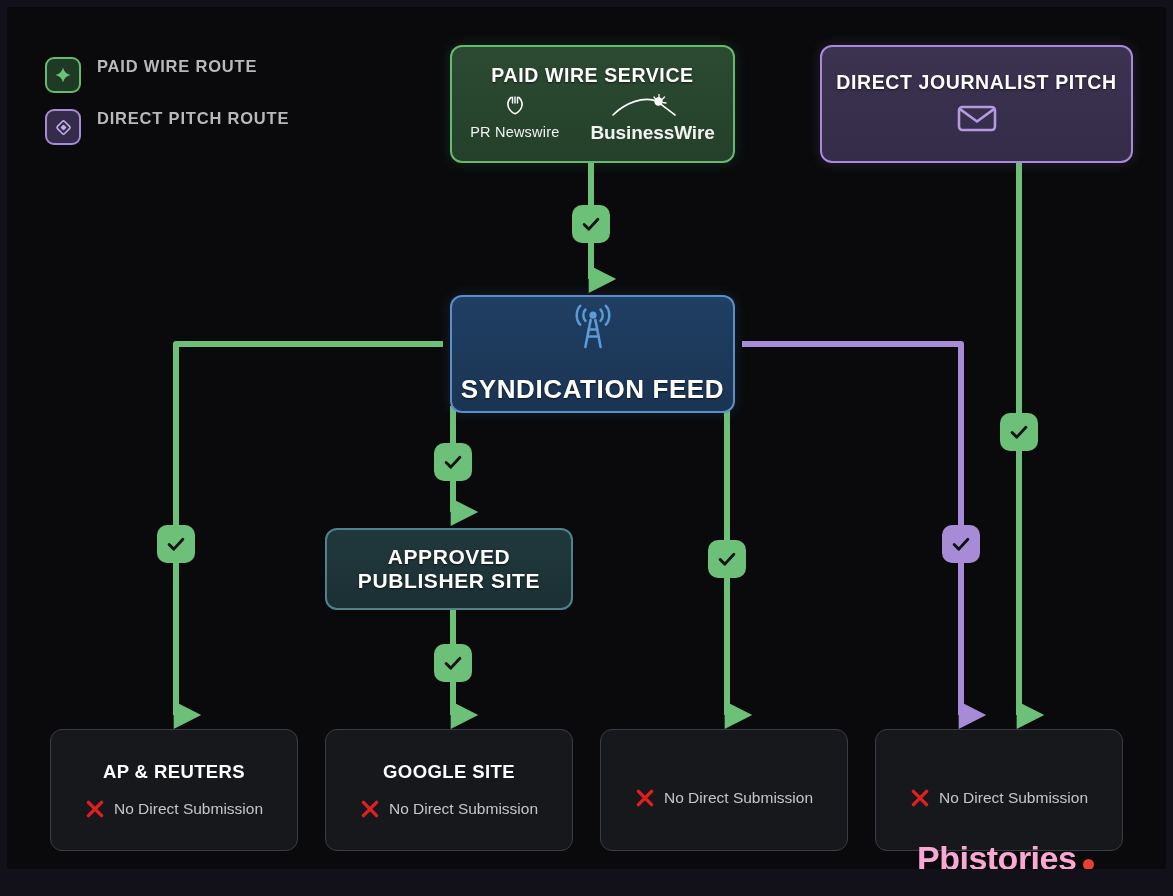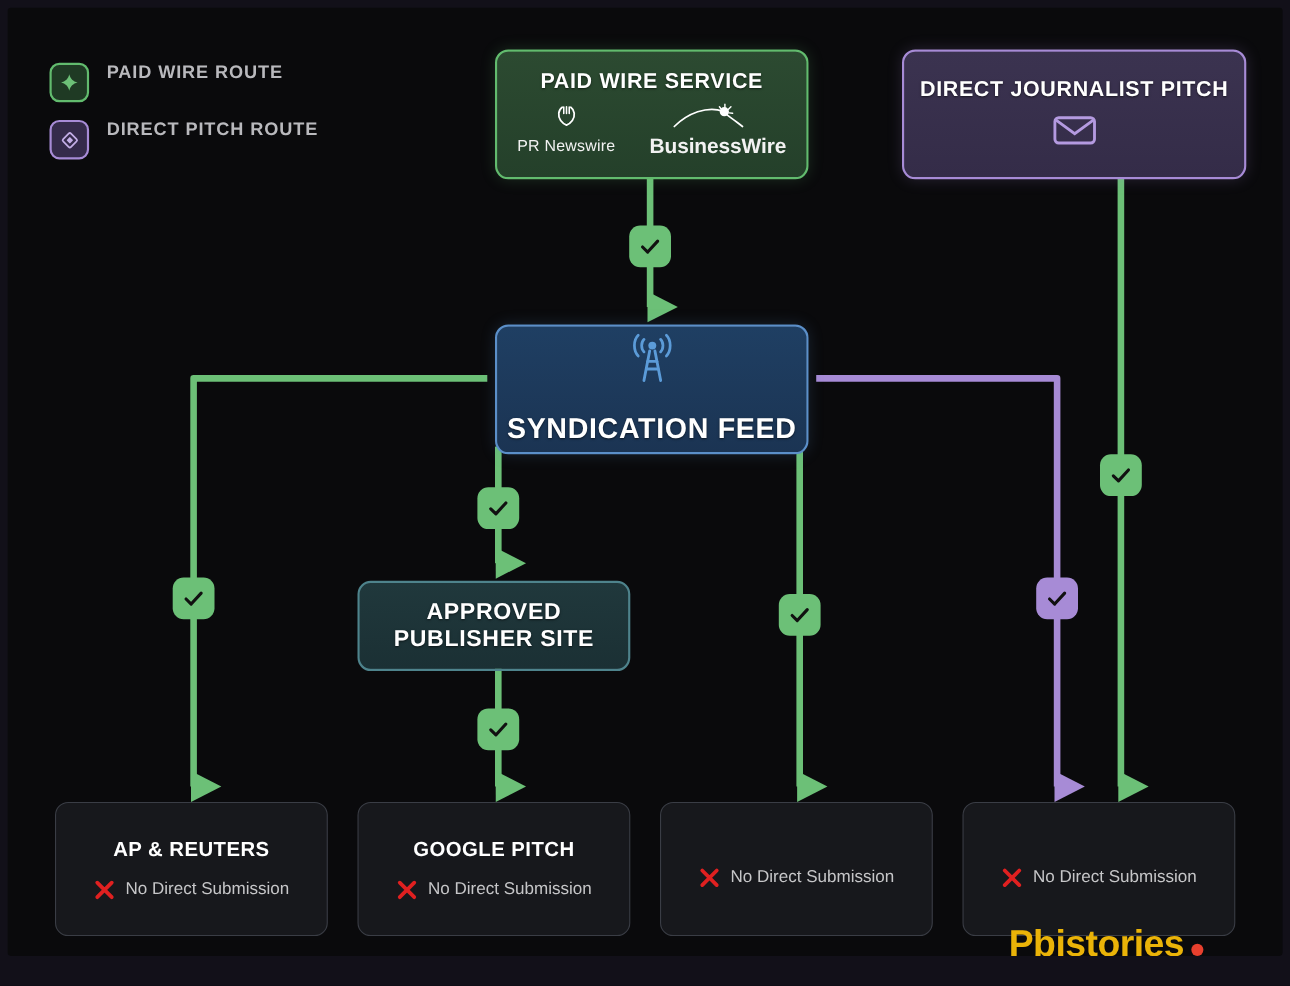--- a/index.html
+++ b/index.html
@@ -144,21 +144,21 @@
   }
   .badge-green { background: #6cc077; }
   .badge-purple { background: #a78bd6; }
 
   
   #watermark {
     position: absolute; left: 910px; top: 832px;
     display: flex; align-items: baseline; gap: 7px;
   }
   #watermark .wm-text {
-    font-size: 34px; font-weight: bold; color: #eab308;
+    font-size: 34px; font-weight: bold; color: #f9a8d4;
     letter-spacing: -.5px;
   }
   #watermark .wm-dot {
     width: 11px; height: 11px; border-radius: 50%;
     background: #e8402e;
   }
 </style>
 </head>
 <body>
 
@@ -284,21 +284,21 @@
       <span class="x-mark">
         <svg width="20" height="20" viewBox="0 0 20 20" aria-hidden="true">
           <path d="M3.4 3.4 L16.6 16.6 M16.6 3.4 L3.4 16.6" stroke="#e02020" stroke-width="3.4" stroke-linecap="round"></path>
         </svg>
       </span>
       <span class="status-text">No Direct Submission</span>
     </div>
   </div>
 
   <div class="outlet" id="outlet-1">
-    <div class="title">GOOGLE PITCH</div>
+    <div class="title">GOOGLE SITE</div>
     <div class="status">
       <span class="x-mark">
         <svg width="20" height="20" viewBox="0 0 20 20" aria-hidden="true">
           <path d="M3.4 3.4 L16.6 16.6 M16.6 3.4 L3.4 16.6" stroke="#e02020" stroke-width="3.4" stroke-linecap="round"></path>
         </svg>
       </span>
       <span class="status-text">No Direct Submission</span>
     </div>
   </div>
 

